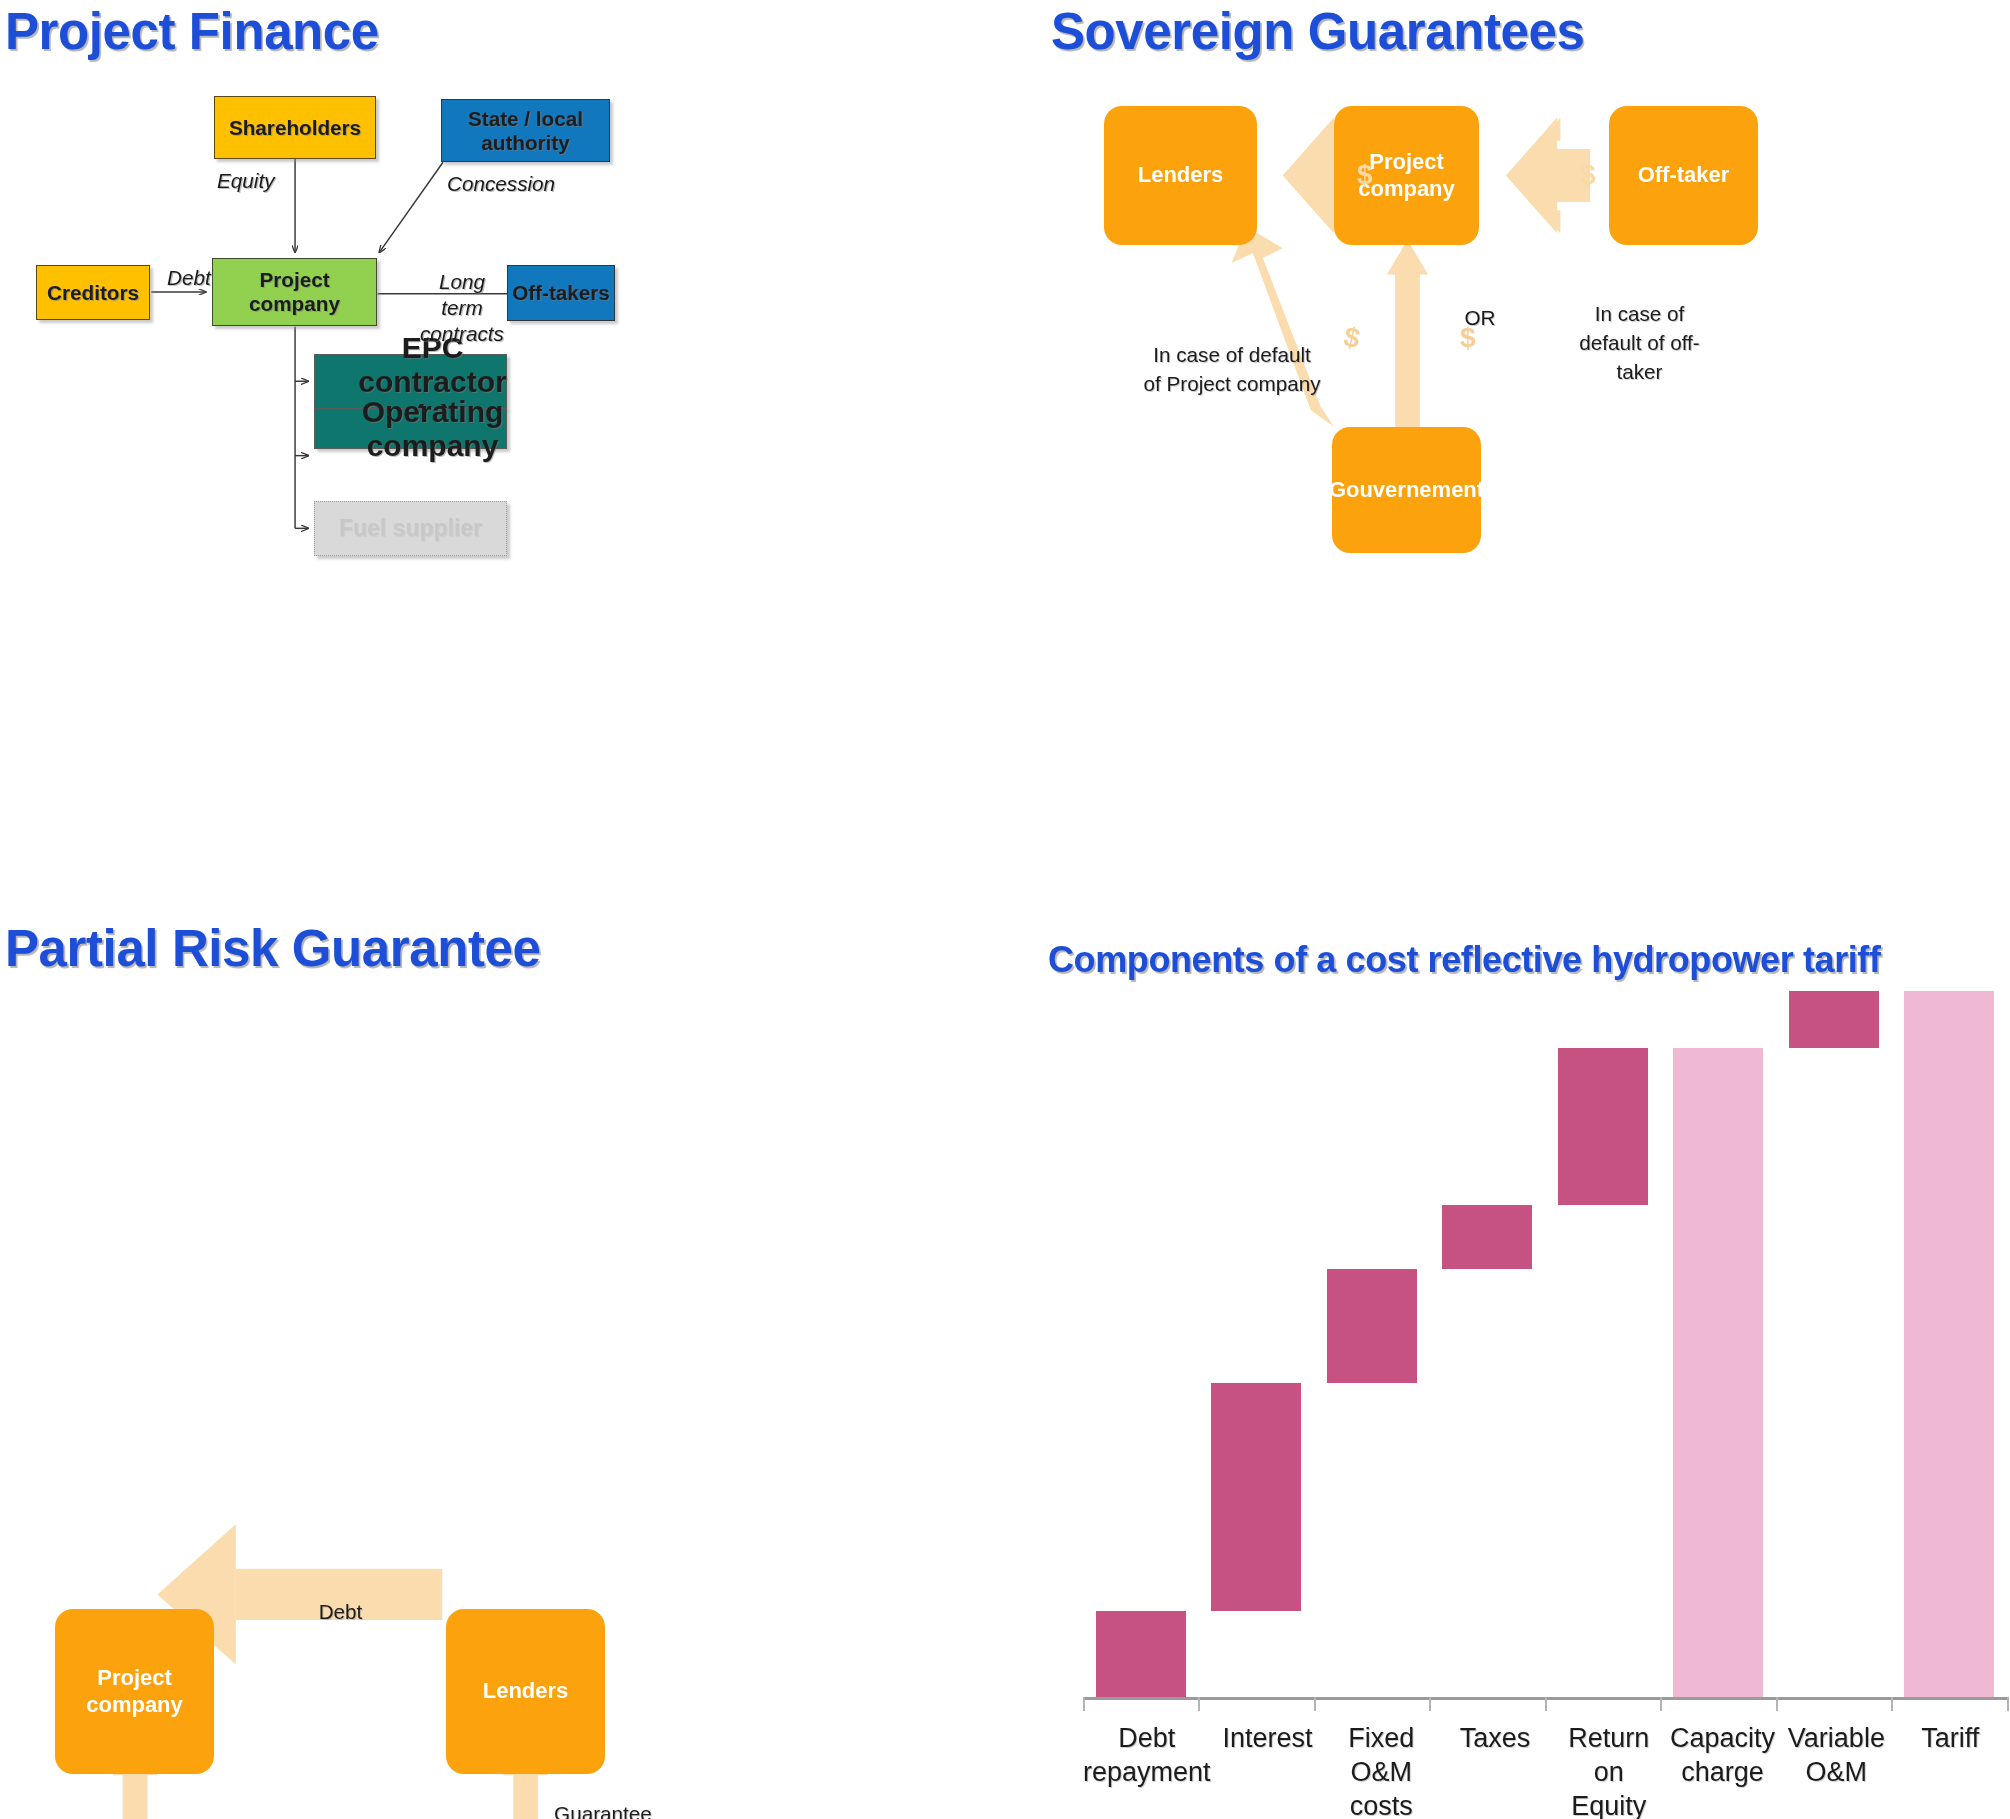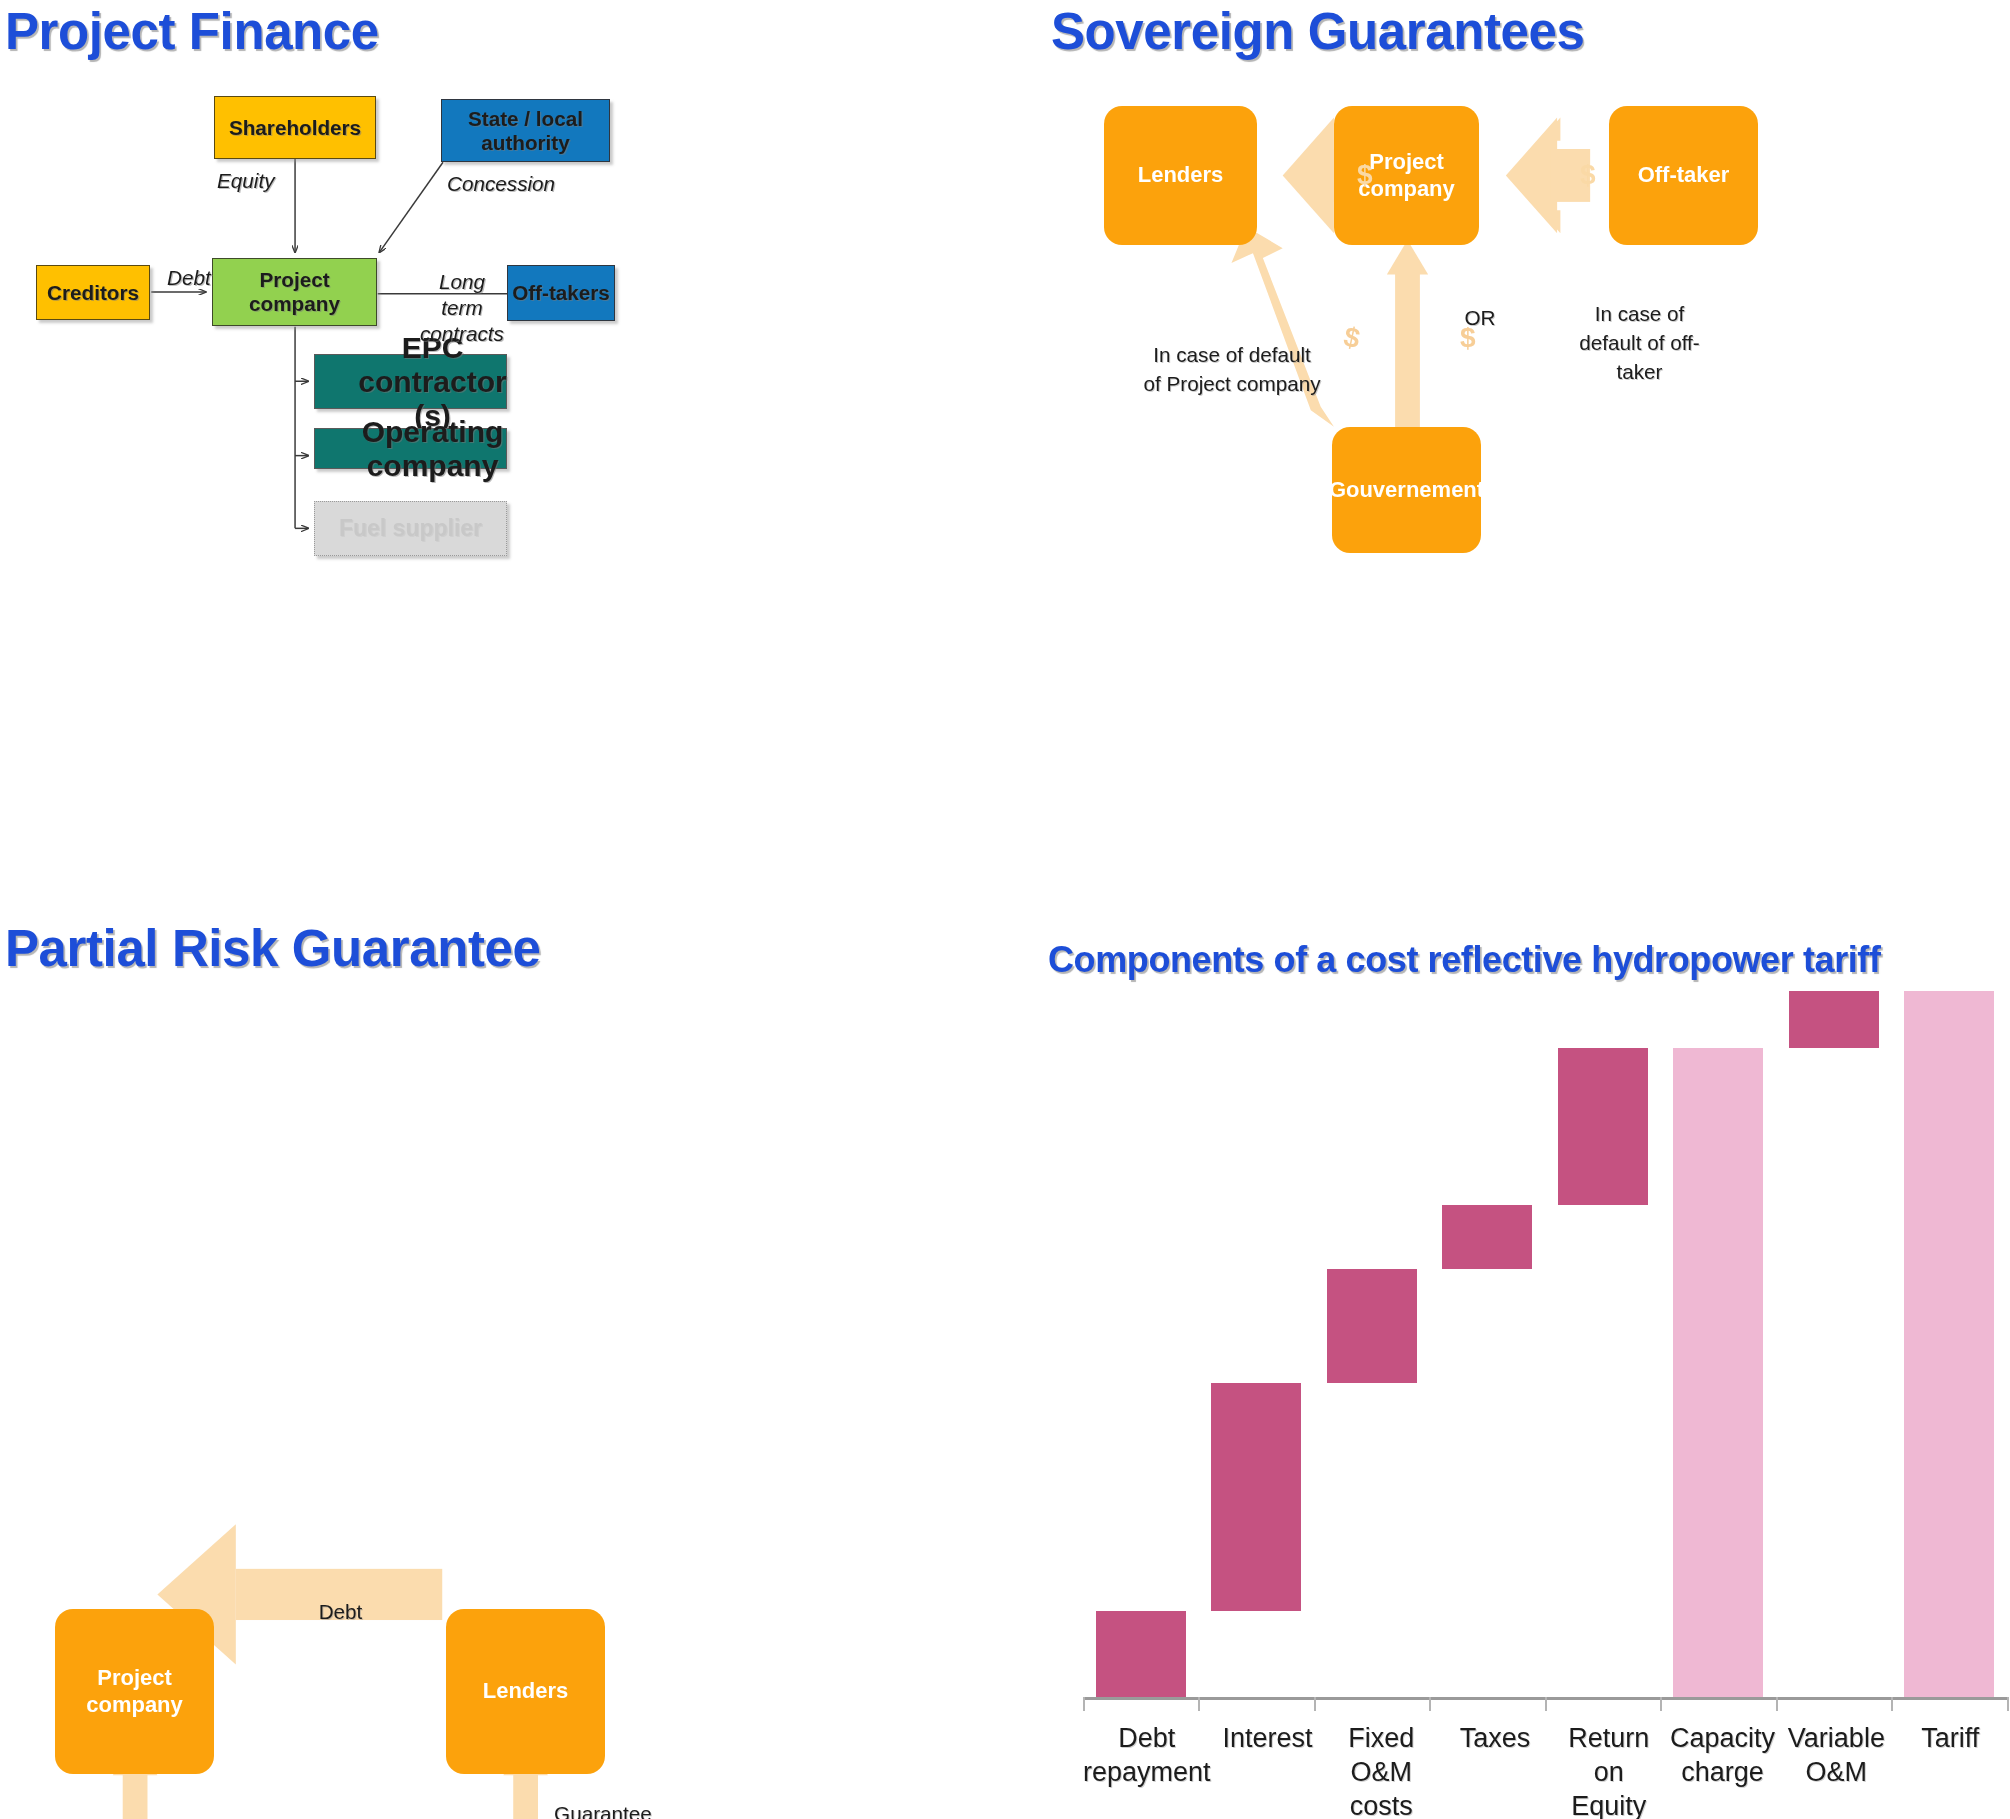--- a/index.html
+++ b/index.html
@@ -51,21 +51,21 @@
   .pf-grey   { background: #0f766e; border-color: #5a5a5a; font-size: 30px; padding-left: 44px; }
   .pf-grey-faded { background: #D9D9D9; border: 1.7px dotted #9a9a9a; color: #c8c8c8;
                    font-size: 23px; text-shadow: 1.2px 1.2px 0.4px rgba(200,200,200,0.6); }
 
   #pf-shareholders { left: 214px; top: 96px; width: 162px; height: 63px; }
   #pf-state        { left: 441px; top: 99px; width: 169px; height: 63px; }
   #pf-creditors    { left: 36px;  top: 265px; width: 114px; height: 55px; }
   #pf-project      { left: 212px; top: 258px; width: 165px; height: 68px; }
   #pf-offtakers    { left: 507px; top: 265px; width: 108px; height: 56px; }
   #pf-epc          { left: 314px; top: 354px; width: 193px; height: 55px; }
-  #pf-operating    { left: 314px; top: 428px; width: 193px; height: 41px; }
+  #pf-operating    { left: 314px; top: 408px; width: 193px; height: 41px; }
   #pf-fuel         { left: 314px; top: 501px; width: 193px; height: 55px; }
 
   .pf-label {
     position: absolute;
     font-style: italic;
     font-weight: 500;
     font-size: 20.7px;
     color: #1c1c1c;
     white-space: nowrap;
     text-shadow: 1.2px 1.2px 0.4px rgba(130,130,130,0.5);

